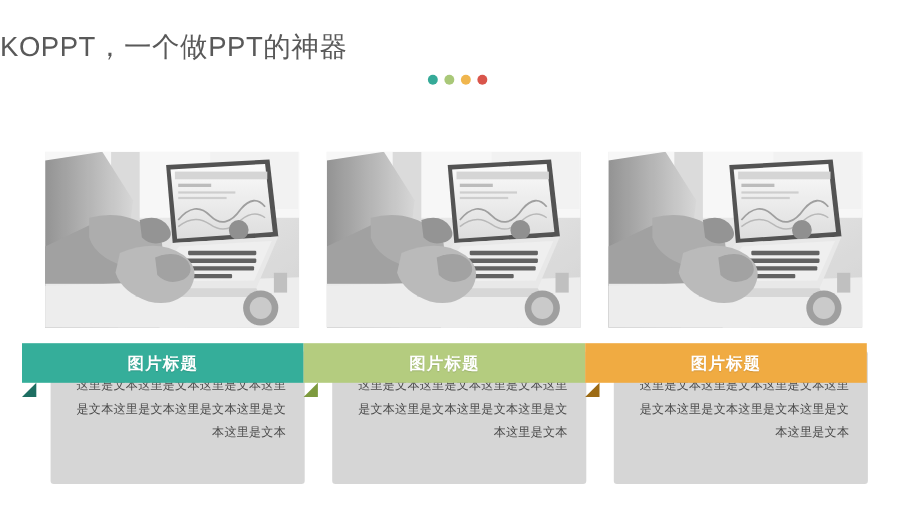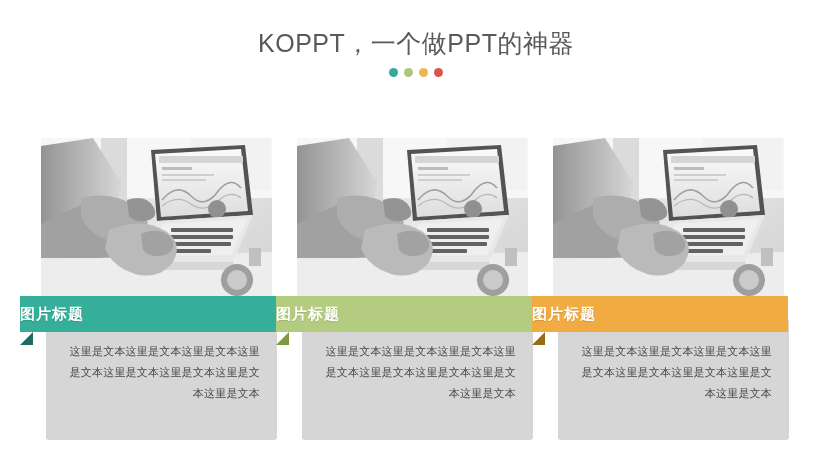--- a/index.html
+++ b/index.html
@@ -21,21 +21,20 @@
     top: 0;
     left: 0;
     width: 832px;
     height: 120px;
   }
   #page-title {
     position: absolute;
     top: 26px;
     left: 0;
     width: 832px;
-    text-align: center;
     font-size: 25px;
     font-weight: 400;
     color: #595959;
     letter-spacing: 0.5px;
     line-height: 34px;
     white-space: nowrap;
   }
   #dot-row {
     position: absolute;
     top: 68px;
@@ -102,25 +101,26 @@
     line-height: 21px;
     color: #4a4a4a;
     text-align: right;
     letter-spacing: 0.2px;
   }
 
   
   .banner {
     position: absolute;
     left: 0px;
-    top: 158px;
+    top: 174px;
     width: 256px;
     height: 36px;
     display: flex;
     align-items: center;
+    justify-content: center;
     color: #ffffff;
     font-size: 15px;
     font-weight: bold;
     letter-spacing: 1px;
     z-index: 5;
   }
   .banner-fold {
     position: absolute;
     left: 0;
     top: 36px;

